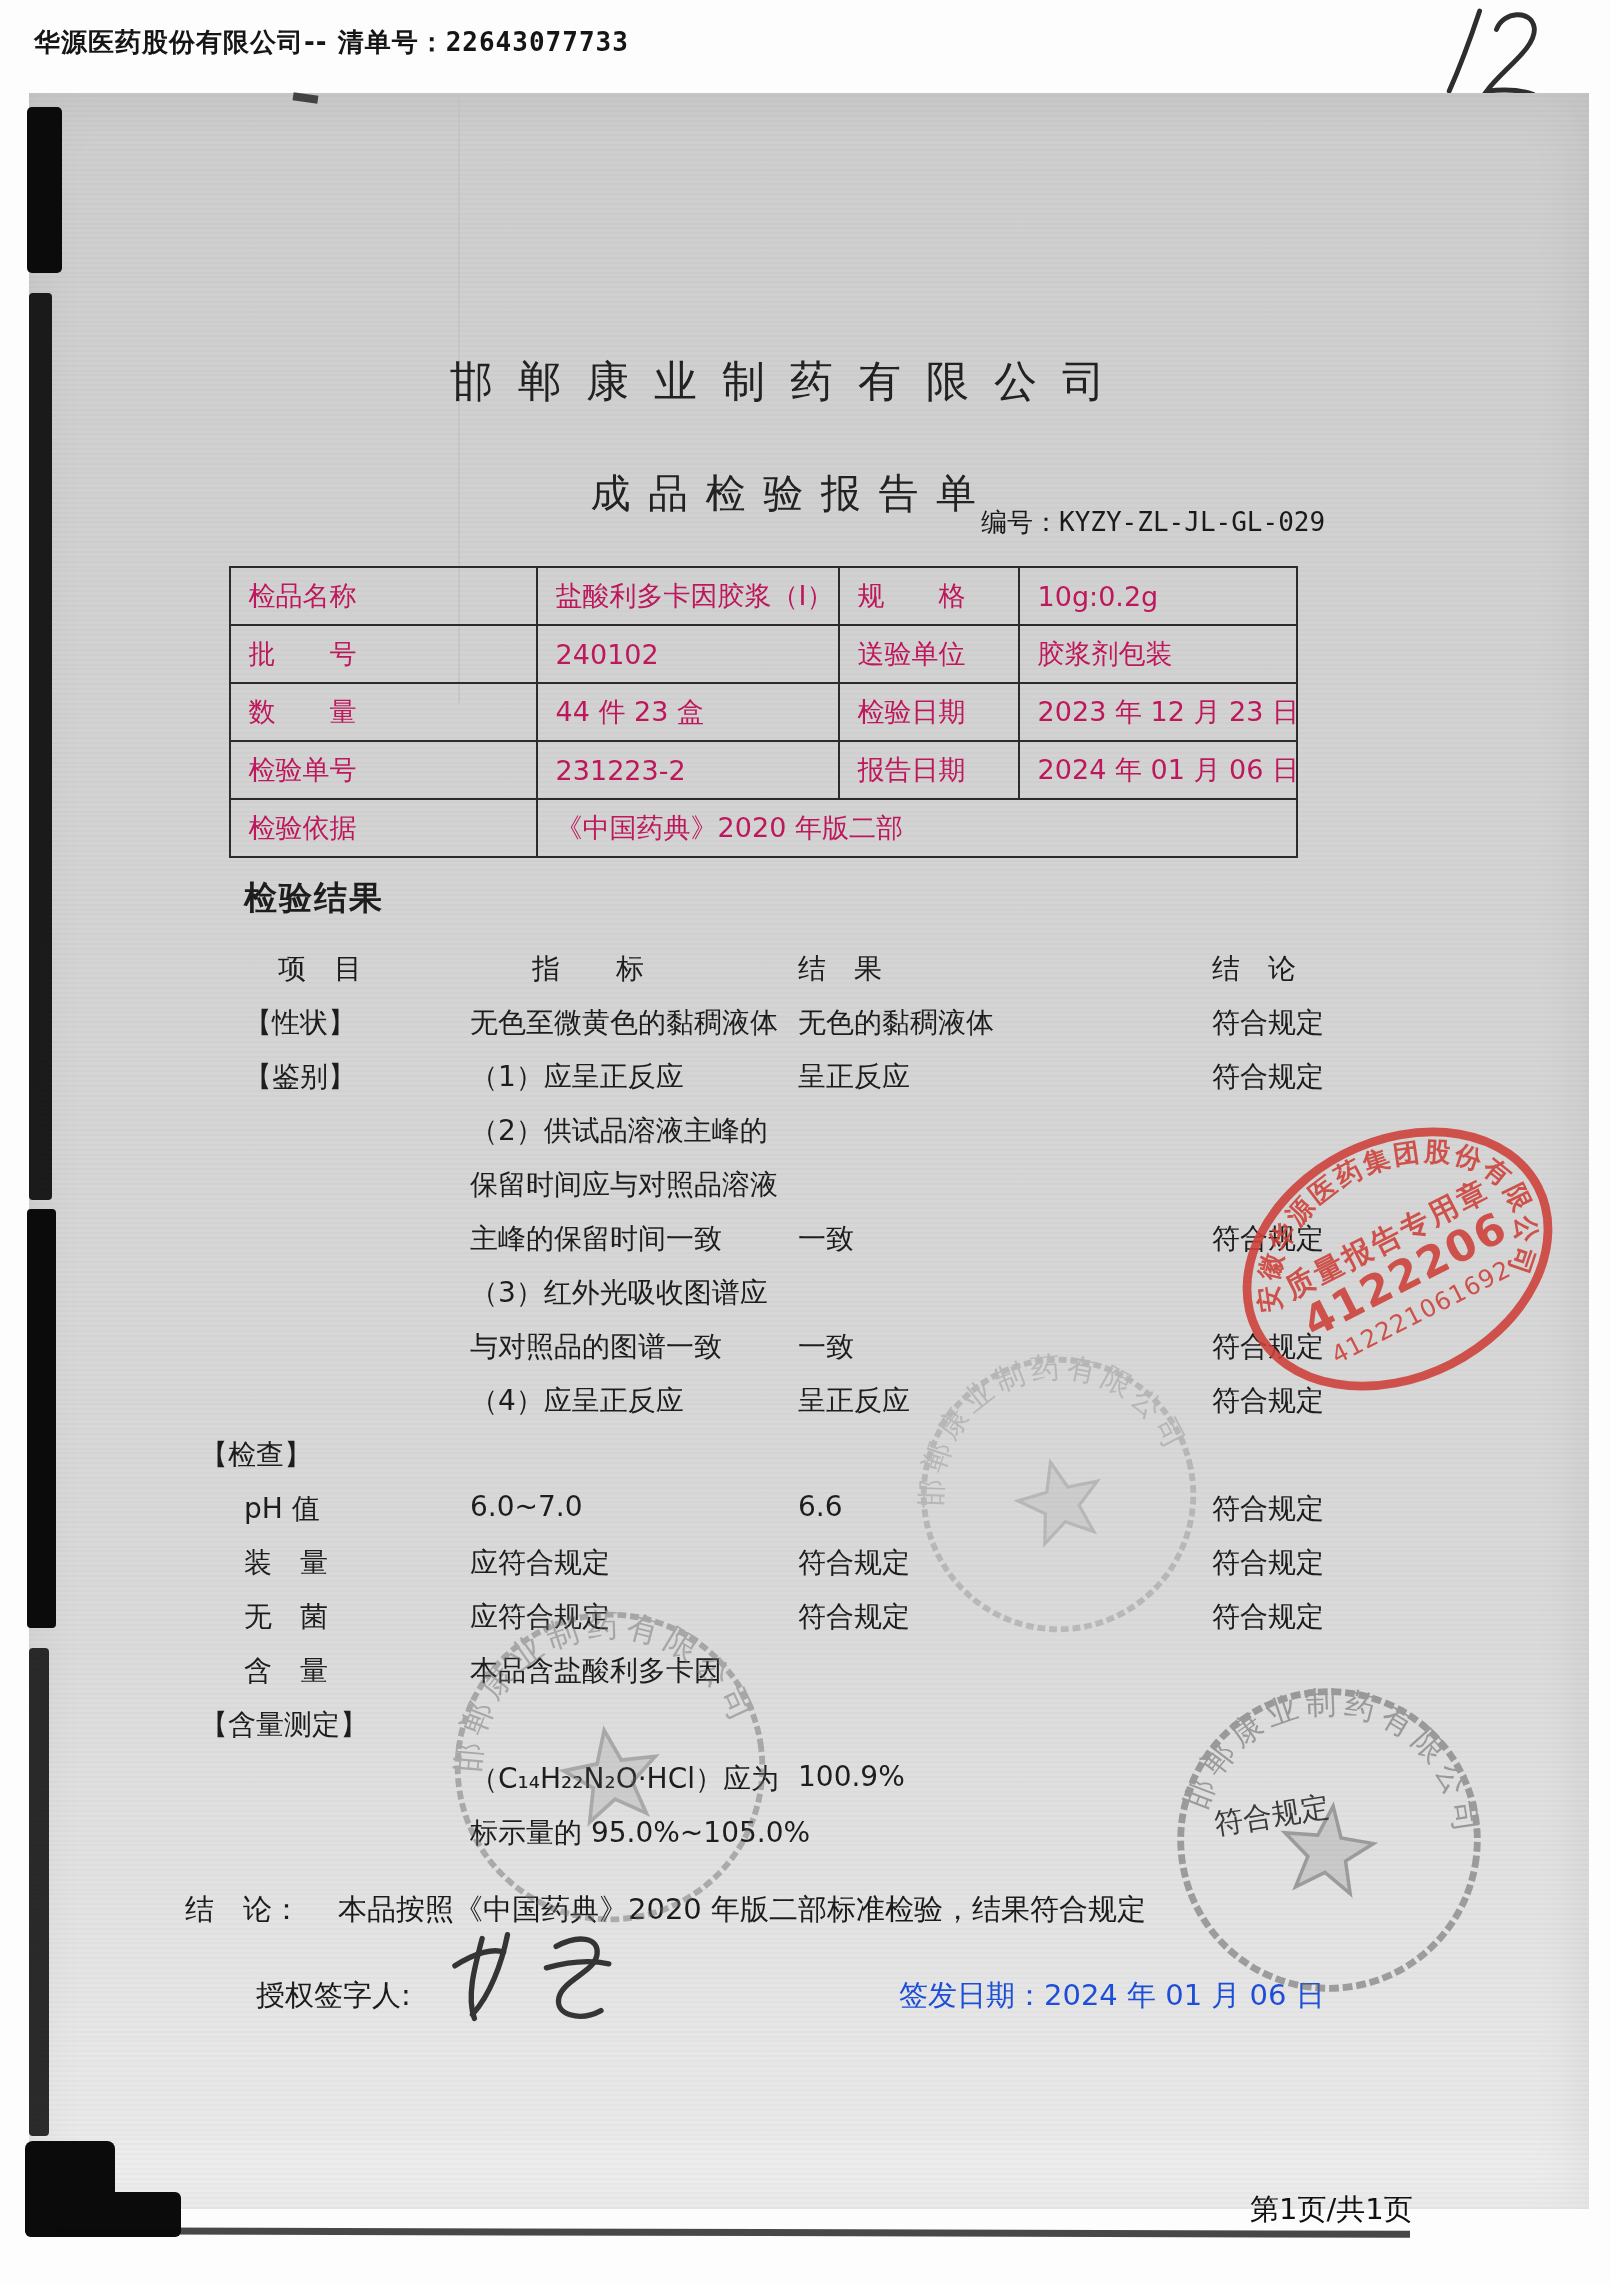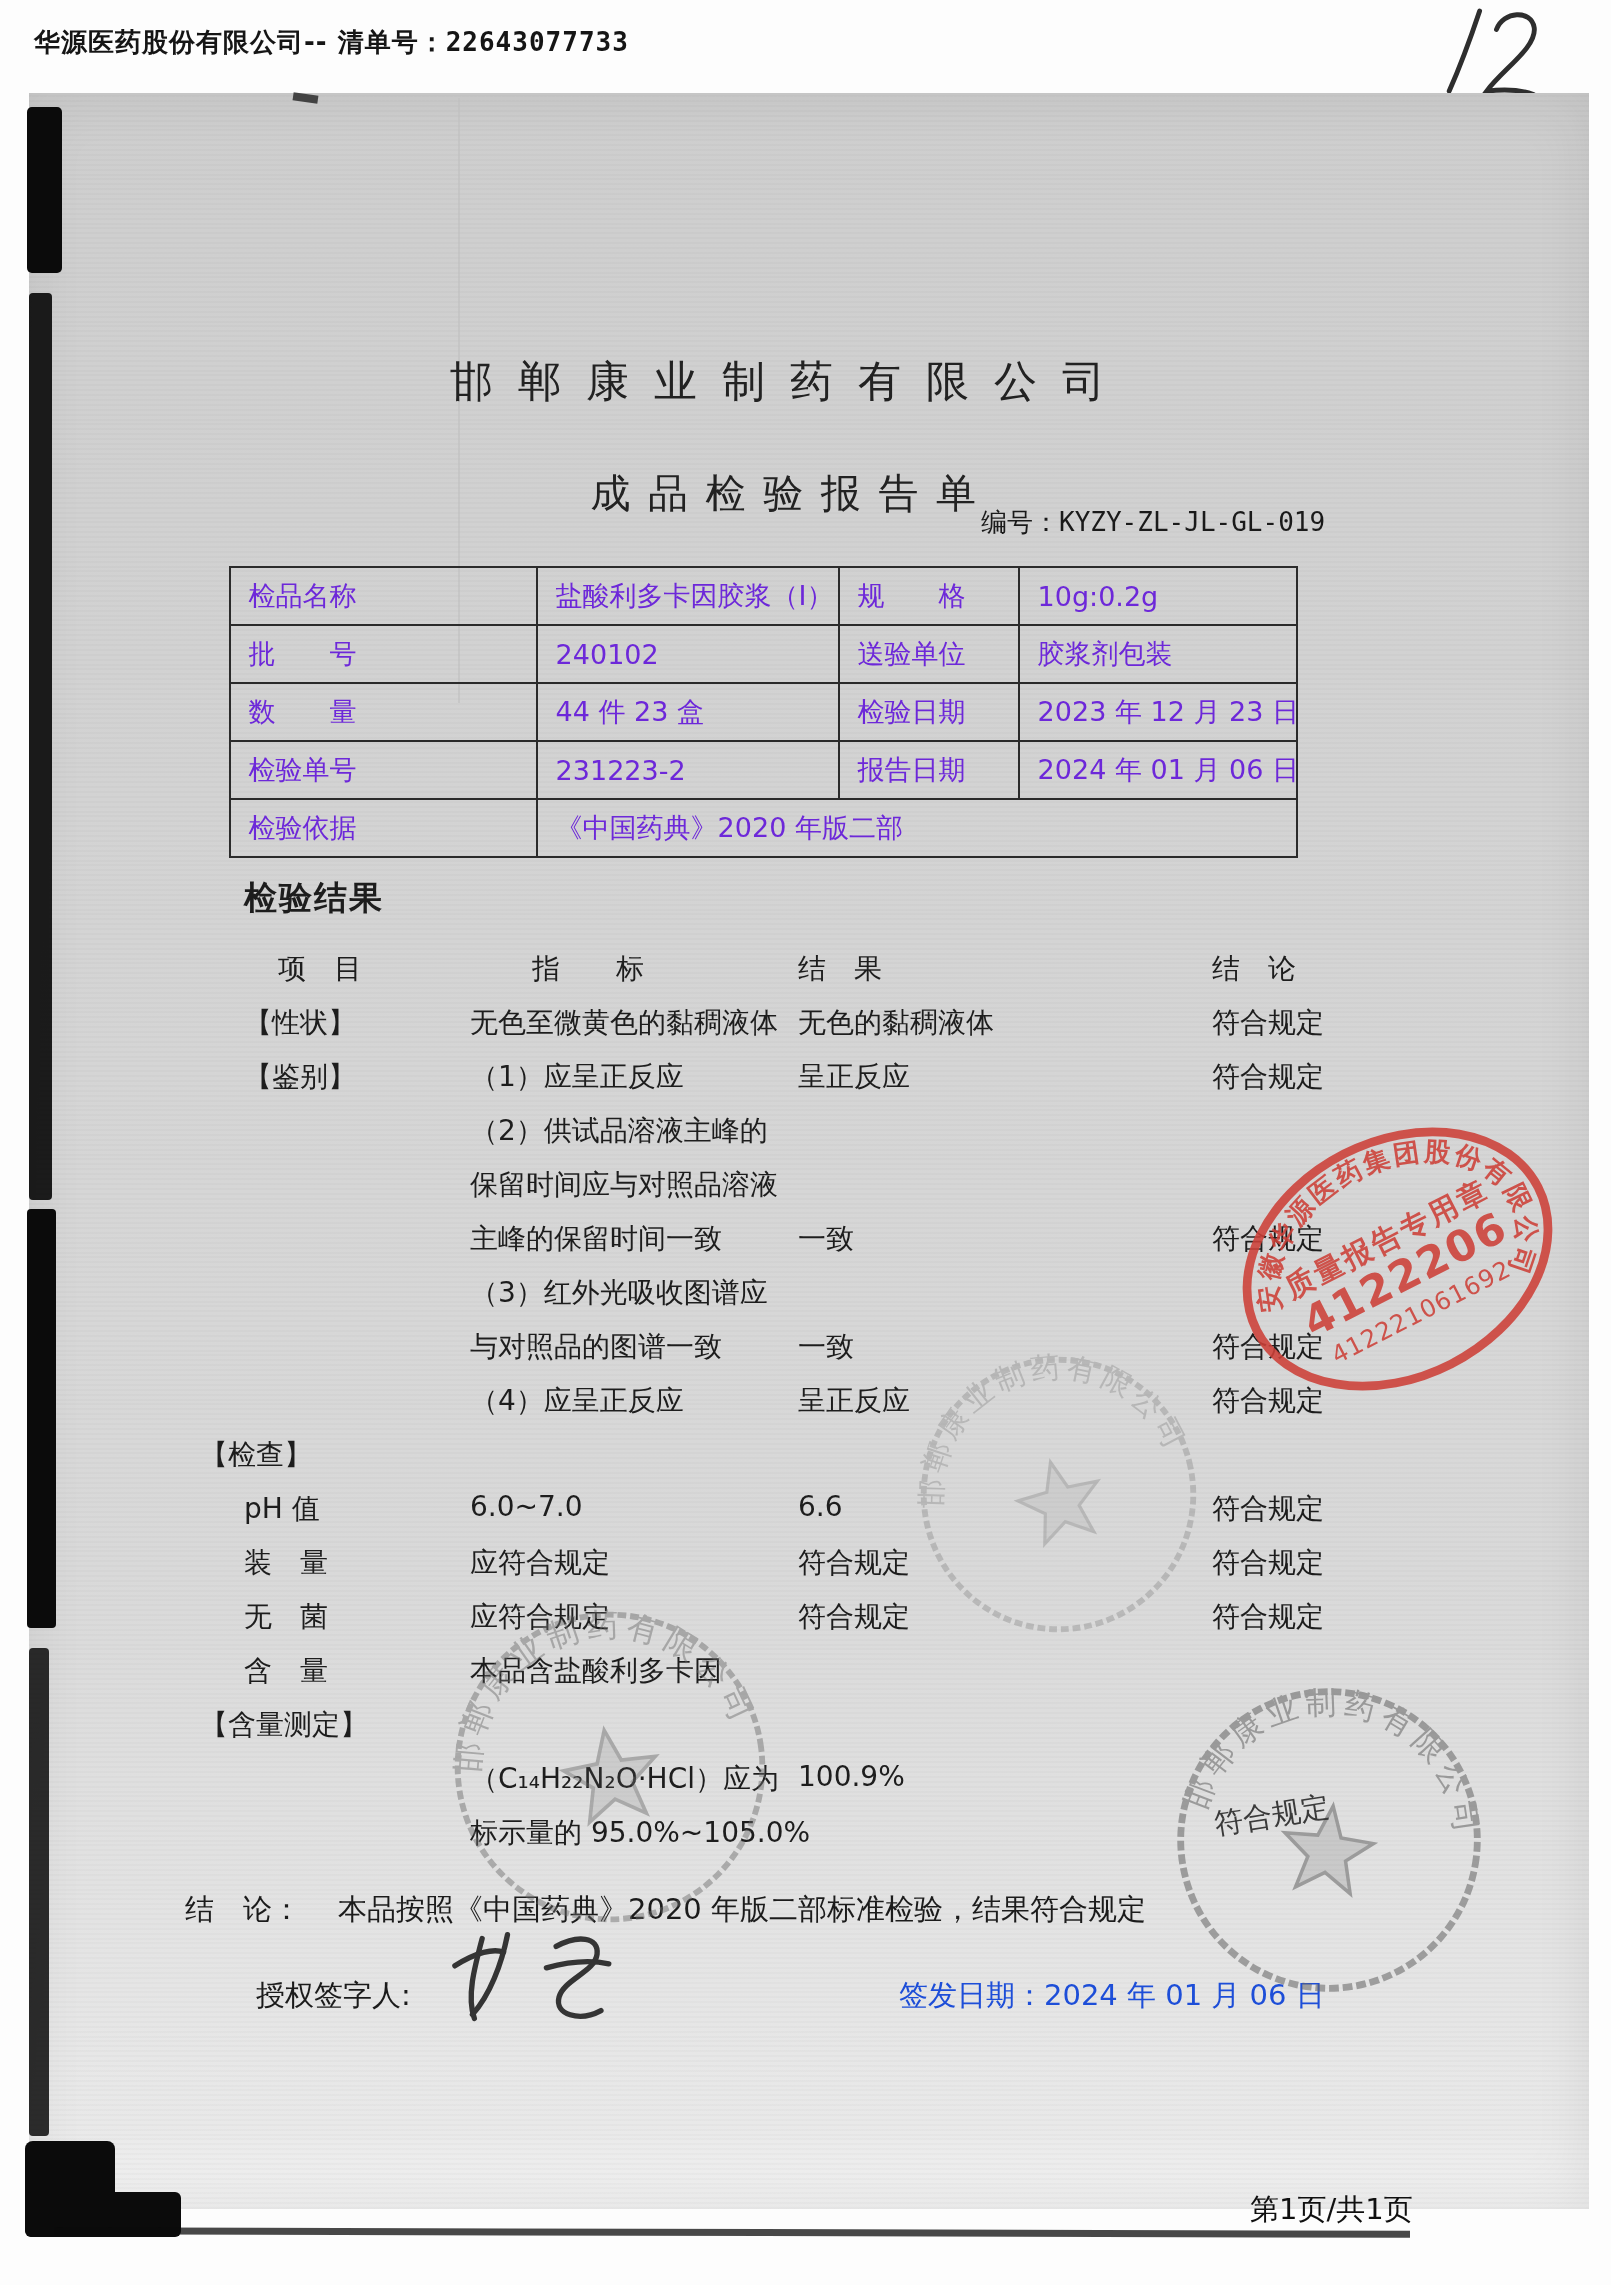--- a/index.html
+++ b/index.html
@@ -35,21 +35,21 @@
   
   .doc-title{position:absolute;left:790px;top:353px;transform:translateX(-50%);
              font-size:43px;font-weight:500;letter-spacing:25px;white-space:nowrap;color:#222;}
   .doc-subtitle{position:absolute;left:792px;top:466px;transform:translateX(-50%);
              font-size:40px;font-weight:500;letter-spacing:17.6px;white-space:nowrap;color:#222;}
   .doc-no{position:absolute;left:981px;top:505px;font-size:26px;white-space:nowrap;color:#1a1a1a;}
   .doc-no .val{font-family:"DejaVu Sans Mono",monospace;}
 
   
   table.info{position:absolute;left:229px;top:566px;width:1068px;border-collapse:collapse;
-             font-size:27px;color:#6d28d9;table-layout:fixed;}
+             font-size:27px;color:#be185d;table-layout:fixed;}
   table.info td{border:2.4px solid #2b2b2b;height:56px;padding:0 0 0 17.6px;vertical-align:middle;
                 white-space:nowrap;overflow:hidden;}
   table.info col.c1{width:307px;} table.info col.c2{width:302px;}
   table.info col.c3{width:180px;} table.info col.c4{width:278px;}
 
   .results-title{position:absolute;left:244px;top:876px;font-size:33px;font-weight:600;
                  letter-spacing:2px;color:#1d1d1d;}
 
   
   .results{position:absolute;left:0;top:942px;width:1611px;}
@@ -102,21 +102,21 @@
   <div class="art a3"></div>
   <div class="art a4"></div>
   <div class="art a5"></div>
   <div class="art a6"></div>
   <div class="art a7"></div>
   <div class="art a8"></div>
 
   <div class="doc-title">邯郸康业制药有限公司</div>
   <div class="doc-subtitle">成品检验报告单</div>
   <div class="doc-no">
-    <span>编号：</span><span class="val">KYZY-ZL-JL-GL-019</span>
+    <span>编号：</span><span class="val">KYZY-ZL-JL-GL-029</span>
   </div>
 
   <table class="info">
     <colgroup>
         <col class="c1">
         <col class="c2">
         <col class="c3">
         <col class="c4">
       </colgroup>
     <tbody>

